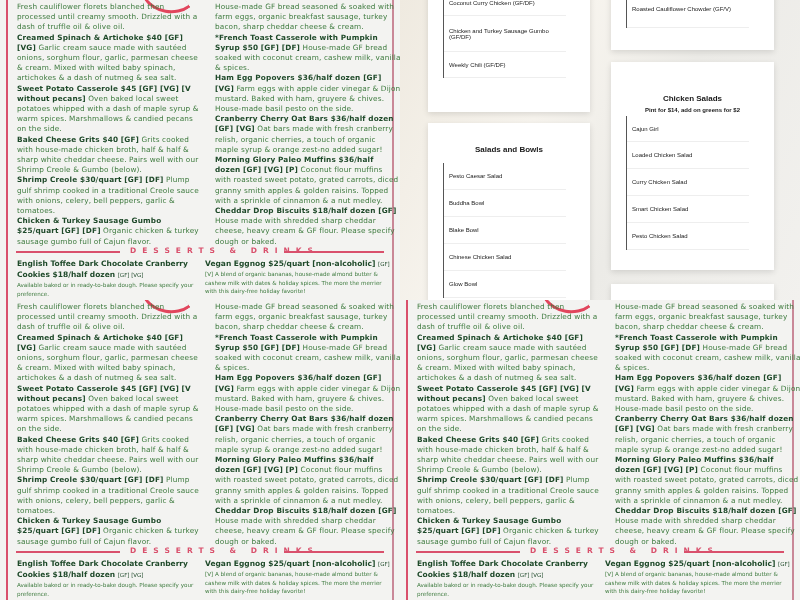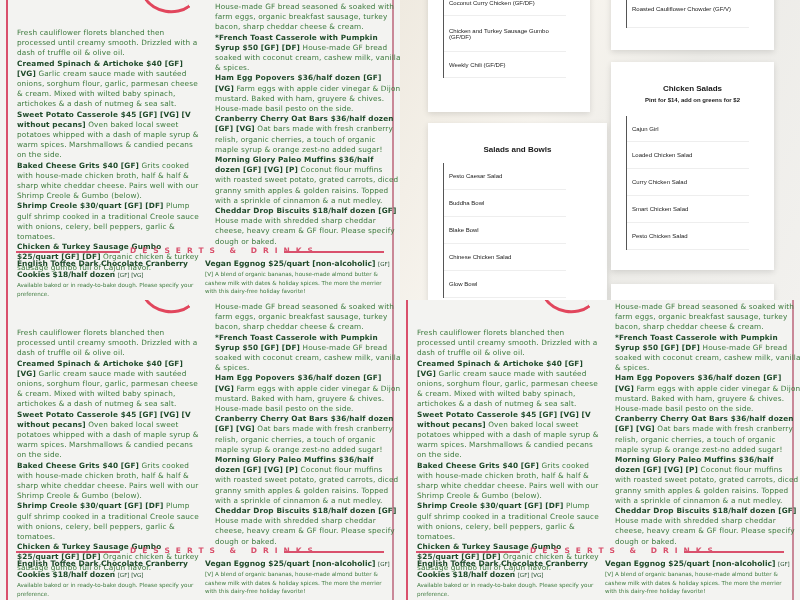--- a/index.html
+++ b/index.html
@@ -16,21 +16,21 @@
   }
   .menu-tile .frame-right {
     position: absolute; right: 6px; top: 0; bottom: 0; width: 2px; background: #c98898;
   }
   .menu-tile .red-stroke {
     position: absolute; left: 150px; top: -14px; width: 34px; height: 34px;
     border: 3px solid #e0344d; border-radius: 0 0 0 40px; border-top: none; border-right: none;
     transform: rotate(-35deg); opacity: .9;
   }
   .col { position: absolute; top: 2px; width: 186px; }
-  .col.left { left: 17px; margin-top: 26px; }
+  .col.left { left: 17px; }
   .col.right { left: 215px; }
   .col p {
     font-size: 7.3px; line-height: 10.2px; color: #3d7a3e; letter-spacing: 0.15px;
   }
   .col p b { color: #1f4a2a; font-weight: bold; }
 
   .divider {
     position: absolute; left: 16px; right: 16px; top: 246px; height: 10px;
   }
   .divider .line-l { position: absolute; left: 0; top: 5px; width: 104px; height: 1.5px; background: #d9506c; }
@@ -177,32 +177,32 @@
         <div class="item" style="height: 26px;">Coconut Curry Chicken (GF/DF)</div>
         <div class="item" style="height: 36px;">Chicken and Turkey Sausage Gumbo (GF/DF)</div>
         <div class="item" style="height: 26px;">Weekly Chili (GF/DF)</div>
       </div>
   </div>
   <div class="card" style="left:211px; top:-10px; width:163px; height:60px;">
     <div class="item-list" style="top:0;">
         <div class="item" style="height: 38px;">Roasted Cauliflower Chowder (GF/V)</div>
       </div>
   </div>
-  <div class="card" style="left:28px; top:123px; width:179px; height:190px;">
+  <div class="card" style="left:28px; top:123px; width:162px; height:190px;">
     <div class="card-title" style="margin-top:22px;">Salads and Bowls</div>
     <div class="item-list" style="top:40px;">
         <div class="item" style="height: 27px;">Pesto Caesar Salad</div>
         <div class="item" style="height: 27px;">Buddha Bowl</div>
         <div class="item" style="height: 27px;">Blake Bowl</div>
         <div class="item" style="height: 27px;">Chinese Chicken Salad</div>
         <div class="item" style="height: 27px;">Glow Bowl</div>
       </div>
   </div>
   <div class="card" style="left:211px; top:62px; width:163px; height:208px;">
-    <div class="card-title" style="margin-top:22px;">Chicken Salads</div>
+    <div class="card-title" style="margin-top:32px;">Chicken Salads</div>
     <div class="card-sub">Pint for $14, add on greens for $2</div>
     <div class="item-list" style="top:54px;">
         <div class="item" style="height: 26px;">Cajun Girl</div>
         <div class="item" style="height: 27px;">Loaded Chicken Salad</div>
         <div class="item" style="height: 27px;">Curry Chicken Salad</div>
         <div class="item" style="height: 27px;">Smart Chicken Salad</div>
         <div class="item" style="height: 27px;">Pesto Chicken Salad</div>
       </div>
   </div>
   <div class="card" style="left:211px; top:284px; width:163px; height:30px;"></div>

